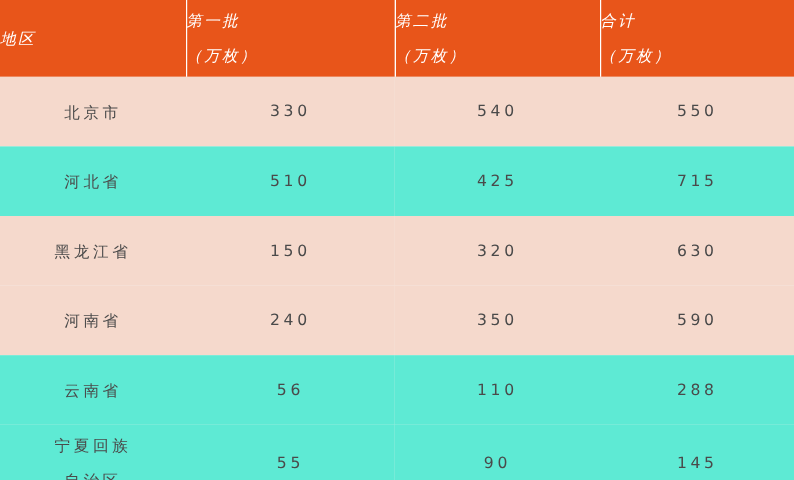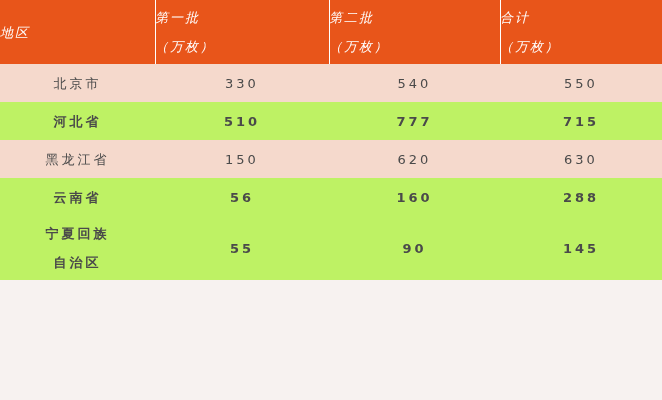--- a/index.html
+++ b/index.html
@@ -53,24 +53,24 @@
     gap: 16px;
     font-style: italic;
   }
   .th-line {
     display: block;
     white-space: nowrap;
   }
 
   
   .trow {
-    height: 38px;
+    height: 58px;
   }
   .trow.odd  { background: #f5d9cc; }
-  .trow.even { background: #bef264; font-weight: bold; }
+  .trow.even { background: #5eead4; }
   .trow.tall { height: 64px; }
 
   .td {
     color: #4a4a4a;
     font-size: 13px;
     text-align: center;
     vertical-align: middle;
     letter-spacing: 2px;
     padding: 0;
   }
@@ -138,41 +138,51 @@
         <td class="td num">540</td>
         <td class="td num">550</td>
       </tr>
       <tr class="trow even">
         <td class="td region">
           <span class="wrap">
             <span>河北省</span>
           </span>
         </td>
         <td class="td num">510</td>
-        <td class="td num">777</td>
+        <td class="td num">425</td>
         <td class="td num">715</td>
       </tr>
       <tr class="trow odd">
         <td class="td region">
           <span class="wrap">
             <span>黑龙江省</span>
           </span>
         </td>
         <td class="td num">150</td>
-        <td class="td num">620</td>
+        <td class="td num">320</td>
         <td class="td num">630</td>
+      </tr>
+      <tr class="trow odd">
+        <td class="td region">
+          <span class="wrap">
+            <span>河南省</span>
+          </span>
+        </td>
+        <td class="td num">240</td>
+        <td class="td num">350</td>
+        <td class="td num">590</td>
       </tr>
       <tr class="trow even">
         <td class="td region">
           <span class="wrap">
             <span>云南省</span>
           </span>
         </td>
         <td class="td num">56</td>
-        <td class="td num">160</td>
+        <td class="td num">110</td>
         <td class="td num">288</td>
       </tr>
       <tr class="trow even tall">
         <td class="td region">
           <span class="wrap">
             <span>宁夏回族</span>
             <span>自治区</span>
           </span>
         </td>
         <td class="td num">55</td>

